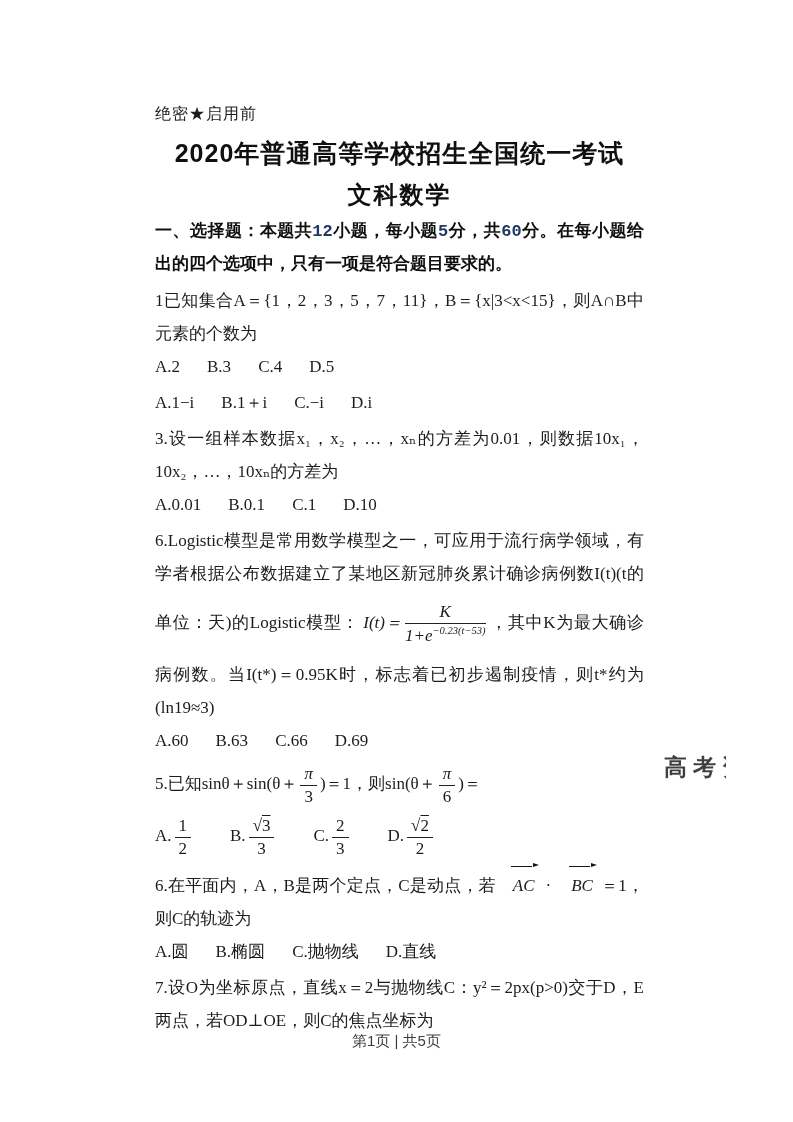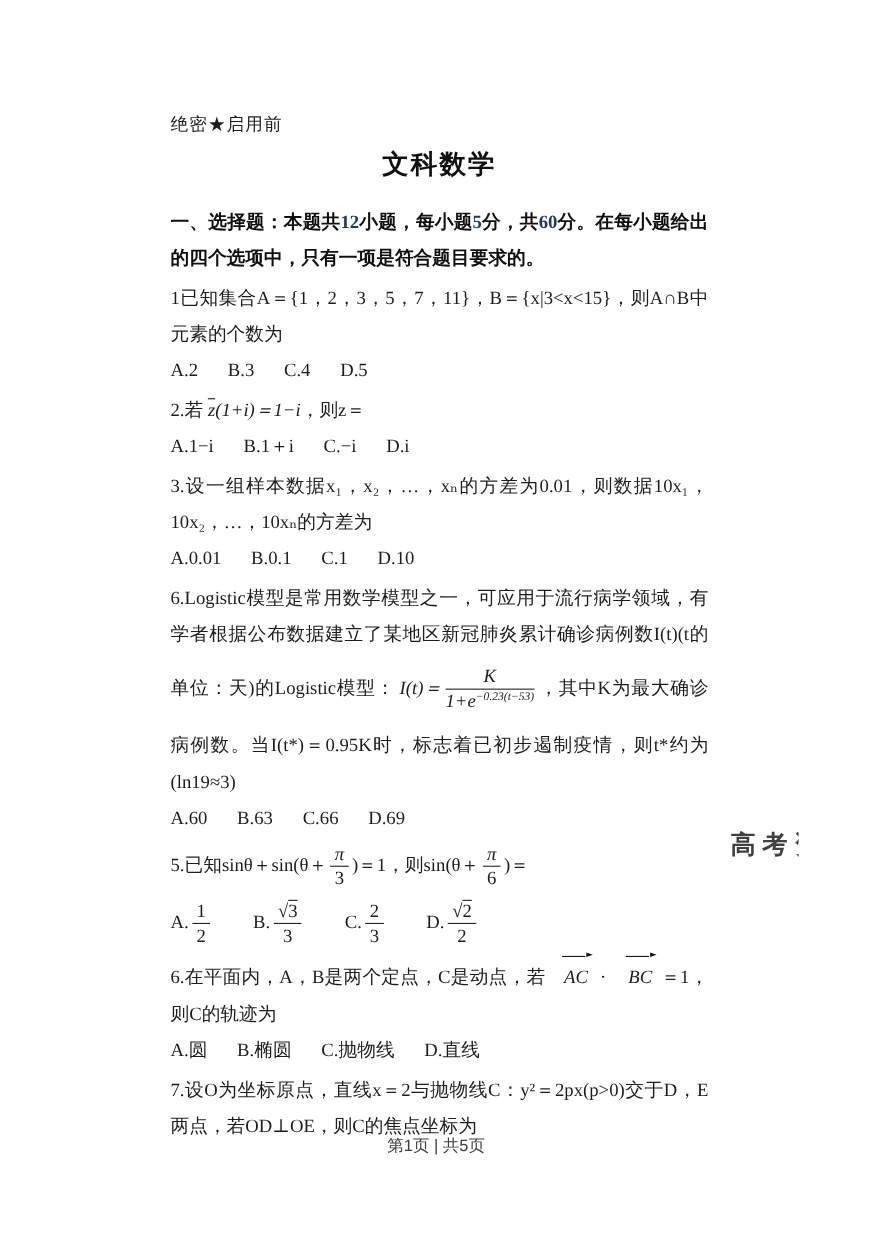--- a/index.html
+++ b/index.html
@@ -16,22 +16,22 @@
     margin-top:13px; text-align:center; font-weight:bold; font-size:25px; line-height:32px;
     font-family:"Liberation Sans","DejaVu Sans",sans-serif; color:#101010; letter-spacing:1px;
   }
   .subtitle {
     margin-top:11px; text-align:center; font-weight:bold; font-size:24px; line-height:30px;
     font-family:"Liberation Sans","DejaVu Sans",sans-serif; color:#101010; letter-spacing:2px;
   }
   .notes-heading { margin-top:14px; line-height:26px; }
   .para { line-height:33px; text-align:justify; }
   .section-heading {
-    margin-top:20px; line-height:33px; font-weight:bold; text-align:justify;
-    font-family:Liberation Serif, serif; color:#0f0f0f;
+    margin-top:5px; line-height:33px; font-weight:bold; text-align:justify;
+    font-family:Liberation Mono, monospace; color:#0f0f0f;
   }
   .section-heading .blue { color:#1f3864; }
   .q { margin-top:3px; }
   .options { line-height:33px; }
   .options .opt { display:inline-block; margin-right:27px; }
   .mi { font-style:italic; font-family:"Liberation Serif","DejaVu Serif",serif; }
   .conj { font-style:italic; text-decoration:overline; font-family:"Liberation Serif","DejaVu Serif",serif; }
   
   .frac { display:inline-block; vertical-align:middle; text-align:center; margin:0 3px; line-height:1.15; font-family:"Liberation Serif","DejaVu Serif",serif; }
   .frac .top { display:block; border-bottom:1.2px solid #222; padding:0 4px 1px; }
@@ -62,34 +62,34 @@
     font-size:15px; color:#3d3d3d; font-family:"Liberation Sans","DejaVu Sans",sans-serif;
   }
 </style>
 </head>
 <body>
 
 <div class="page">
 
   <div class="classification">绝密★启用前</div>
 
+  <div class="title">2020年普通高等学校招生全国统一考试</div>
   <div class="subtitle">文科数学</div>
 
 
   <p class="section-heading"><span>一、选择题：本题共</span><span class="blue">12</span><span>小题，每小题</span><span class="blue">5</span><span>分，共</span><span class="blue">60</span><span>分。在每小题给出的四个选项中，只有一项是符合题目要求的。</span></p>
 
   <div class="q">
     <p class="para">1已知集合A＝{1，2，3，5，7，11}，B＝{x|3&lt;x&lt;15}，则A∩B中元素的个数为</p>
     <p class="options">
       <span class="opt">A.2</span><span class="opt">B.3</span><span class="opt">C.4</span><span class="opt">D.5</span>
     </p>
   </div>
 
   <div class="q">
-    <p class="para"><span>2.若</span> <span class="conj">z</span><span class="mi">(1+i)＝1−i</span><span>，则z＝</span></p>
     <p class="options">
       <span class="opt">A.1−i</span><span class="opt">B.1＋i</span><span class="opt">C.−i</span><span class="opt">D.i</span>
     </p>
   </div>
 
   <div class="q">
     <p class="para">3.设一组样本数据x₁，x₂，…，xₙ的方差为0.01，则数据10x₁，10x₂，…，10xₙ的方差为</p>
     <p class="options">
       <span class="opt">A.0.01</span><span class="opt">B.0.1</span><span class="opt">C.1</span><span class="opt">D.10</span>
     </p>

